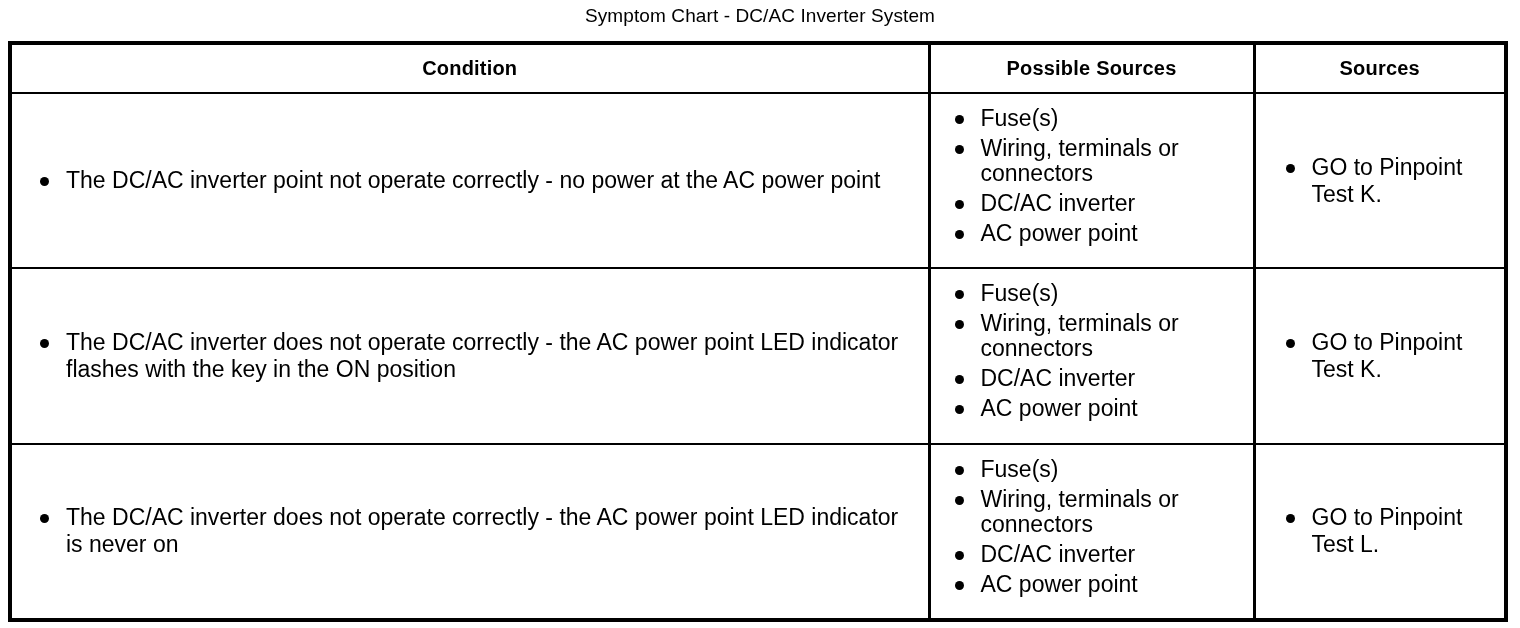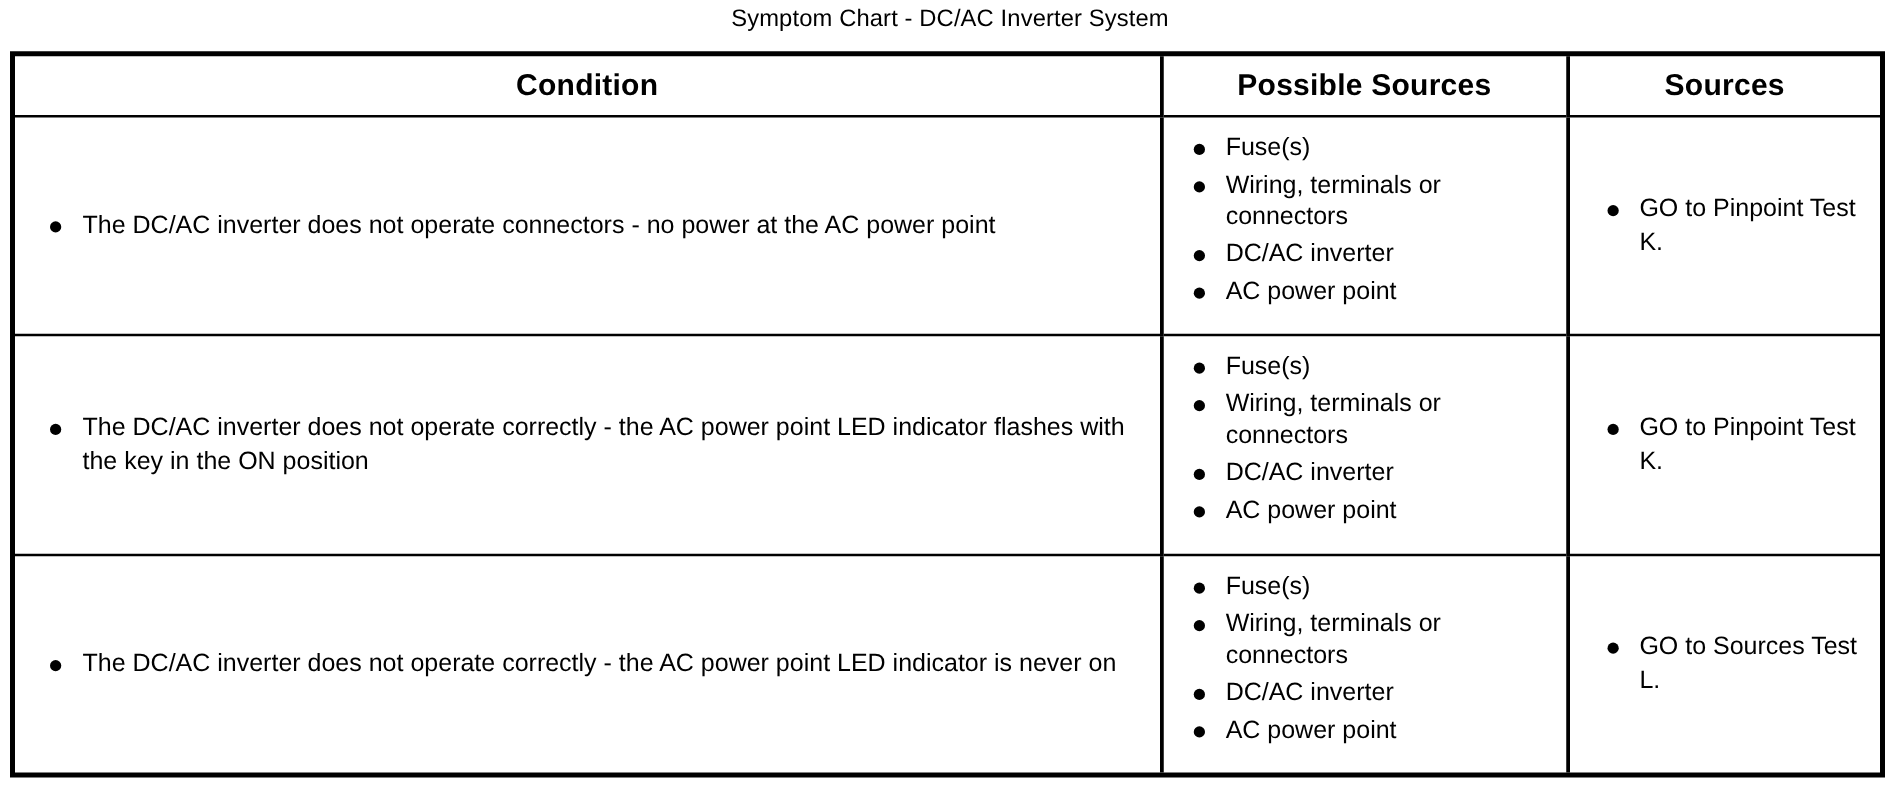--- a/index.html
+++ b/index.html
@@ -47,21 +47,21 @@
     height: 100%;
     border-collapse: collapse;
     table-layout: fixed;
   }
 
   table.symptom-table col.col-condition { width: 917px; }
   table.symptom-table col.col-sources  { width: 325px; }
   table.symptom-table col.col-action   { width: 250px; }
 
   thead th {
-    font-size: 24px;
+    font-size: 20px;
     font-weight: bold;
     text-align: center;
     vertical-align: middle;
     height: 47px;
     padding: 0 4px;
     border-bottom: 2px solid #000000;
     letter-spacing: 0.2px;
   }
 
   thead th.sep-left,
@@ -96,21 +96,21 @@
 
   ul.bullets {
     list-style: none;
     margin: 0;
     padding: 0;
   }
 
   ul.bullets > li {
     position: relative;
     padding-left: 30px;
-    font-size: 20px;
+    font-size: 23px;
     line-height: 25px;
     margin: 0;
   }
 
   ul.bullets > li::before {
     content: "";
     position: absolute;
     left: 6px;
     top: 9px;
     width: 9px;
@@ -156,21 +156,21 @@
           <th>Condition</th>
           <th class="sep-left">Possible Sources</th>
           <th class="sep-left">Sources</th>
         </tr>
       </thead>
       <tbody>
 
         <tr>
           <td class="cell-condition">
             <ul class="bullets condition">
-              <li>The DC/AC inverter does not operate connectors - no power at the AC power point</li>
+              <li>The DC/AC inverter point not operate correctly - no power at the AC power point</li>
             </ul>
           </td>
           <td class="cell-sources sep-left">
             <ul class="bullets sources">
               <li>Fuse(s)</li>
               <li>Wiring, terminals or connectors</li>
               <li>DC/AC inverter</li>
               <li>AC power point</li>
             </ul>
           </td>
@@ -211,21 +211,21 @@
           <td class="cell-sources sep-left">
             <ul class="bullets sources">
               <li>Fuse(s)</li>
               <li>Wiring, terminals or connectors</li>
               <li>DC/AC inverter</li>
               <li>AC power point</li>
             </ul>
           </td>
           <td class="cell-action sep-left">
             <ul class="bullets action">
-              <li>GO to Sources Test L.</li>
+              <li>GO to Pinpoint Test L.</li>
             </ul>
           </td>
         </tr>
 
       </tbody>
     </table>
   </div>
 
 </div>
 

